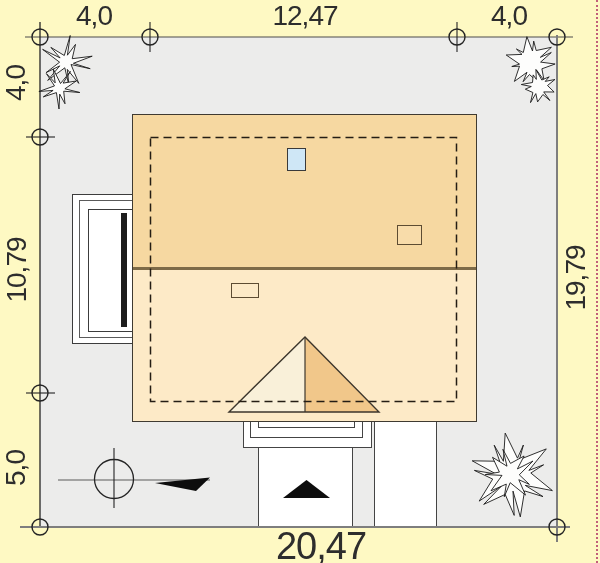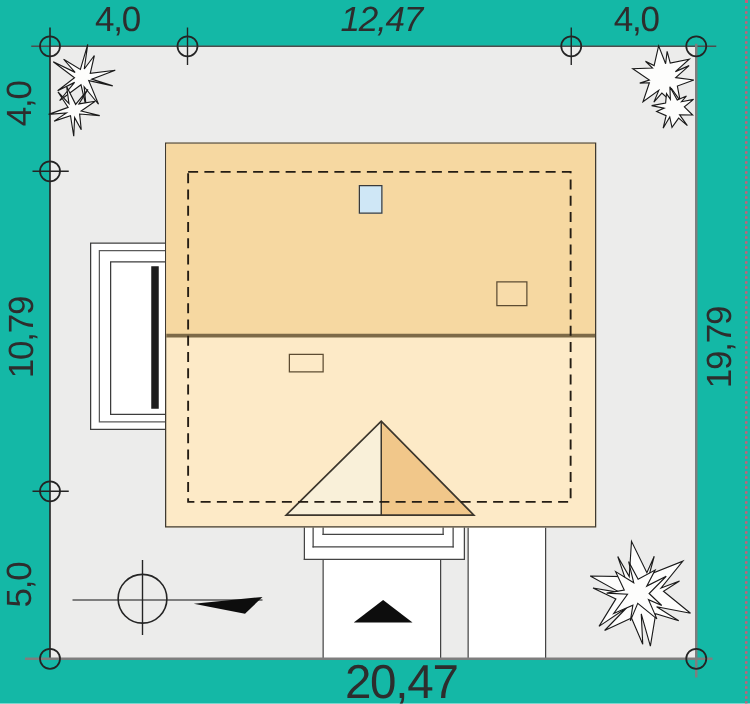--- a/index.html
+++ b/index.html
@@ -1,18 +1,18 @@
 <!DOCTYPE html>
 <html><head>
 <meta charset="utf-8">
 <style>
   html,body{margin:0;padding:0;background:#ffffff;}
   #stage{
     position:relative;width:600px;height:563px;overflow:hidden;
-    background:#14b8a6;
+    background:#fef9c3;
     font-family:"Liberation Sans","DejaVu Sans",sans-serif;
     color:#2d2d2d;
   }
   .abs{position:absolute;box-sizing:border-box;}
   .dim-label{
     position:absolute;font-size:28px;line-height:1;white-space:nowrap;
     color:#2d2d2d;letter-spacing:-1px;transform:translate(-50%,-50%);
   }
   .dim-label.vert{transform:translate(-50%,-50%) rotate(-90deg);}
   .dim-label.big{font-size:38px;}
@@ -102,21 +102,21 @@
       <circle cx="114" cy="479" r="19.5" fill="none" stroke="#242424" stroke-width="1.3"></circle>
       <polygon points="155,483 210,477.5 196,491" fill="#0d0d0d"></polygon>
     </g>
 
     <polygon points="283,498 306.5,480 330,498" fill="#0d0d0d"></polygon>
   </svg>
 
   <div id="marker-line" class="abs"></div>
 
   <div class="dim-label" style="left:94px;top:16px;">4,0</div>
-  <div class="dim-label" style="left:305px;top:16px;font-style:italic;">12,47</div>
+  <div class="dim-label" style="left:305px;top:16px;">12,47</div>
   <div class="dim-label" style="left:509px;top:16px;">4,0</div>
   <div class="dim-label vert" style="left:16px;top:83px;">4,0</div>
   <div class="dim-label vert" style="left:17px;top:270px;">10,79</div>
   <div class="dim-label vert" style="left:16px;top:468px;">5,0</div>
   <div class="dim-label vert" style="left:576px;top:278px;">19,79</div>
   <div class="dim-label big" style="left:321px;top:546px;">20,47</div>
 
 </div>
 
 </body></html>

